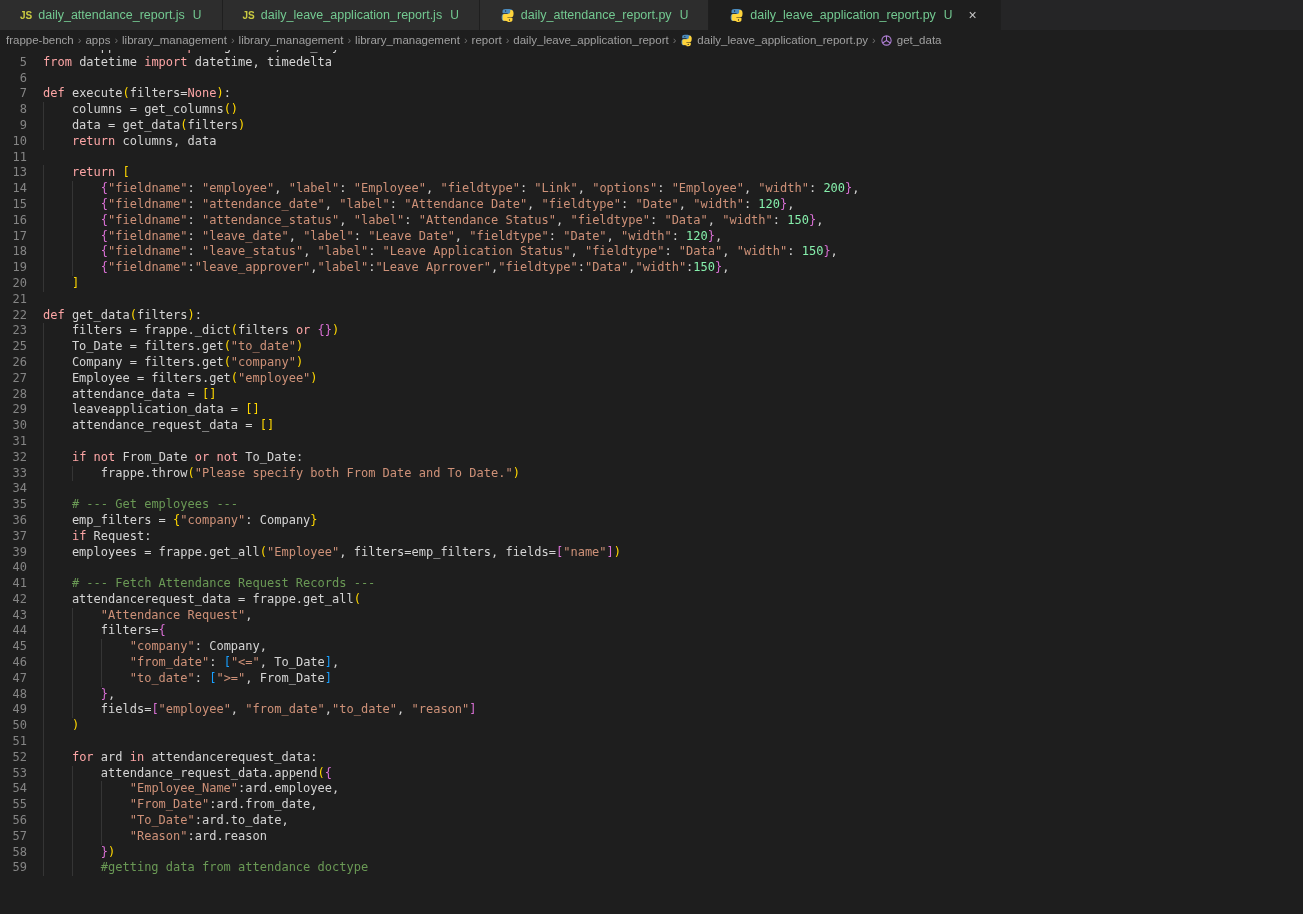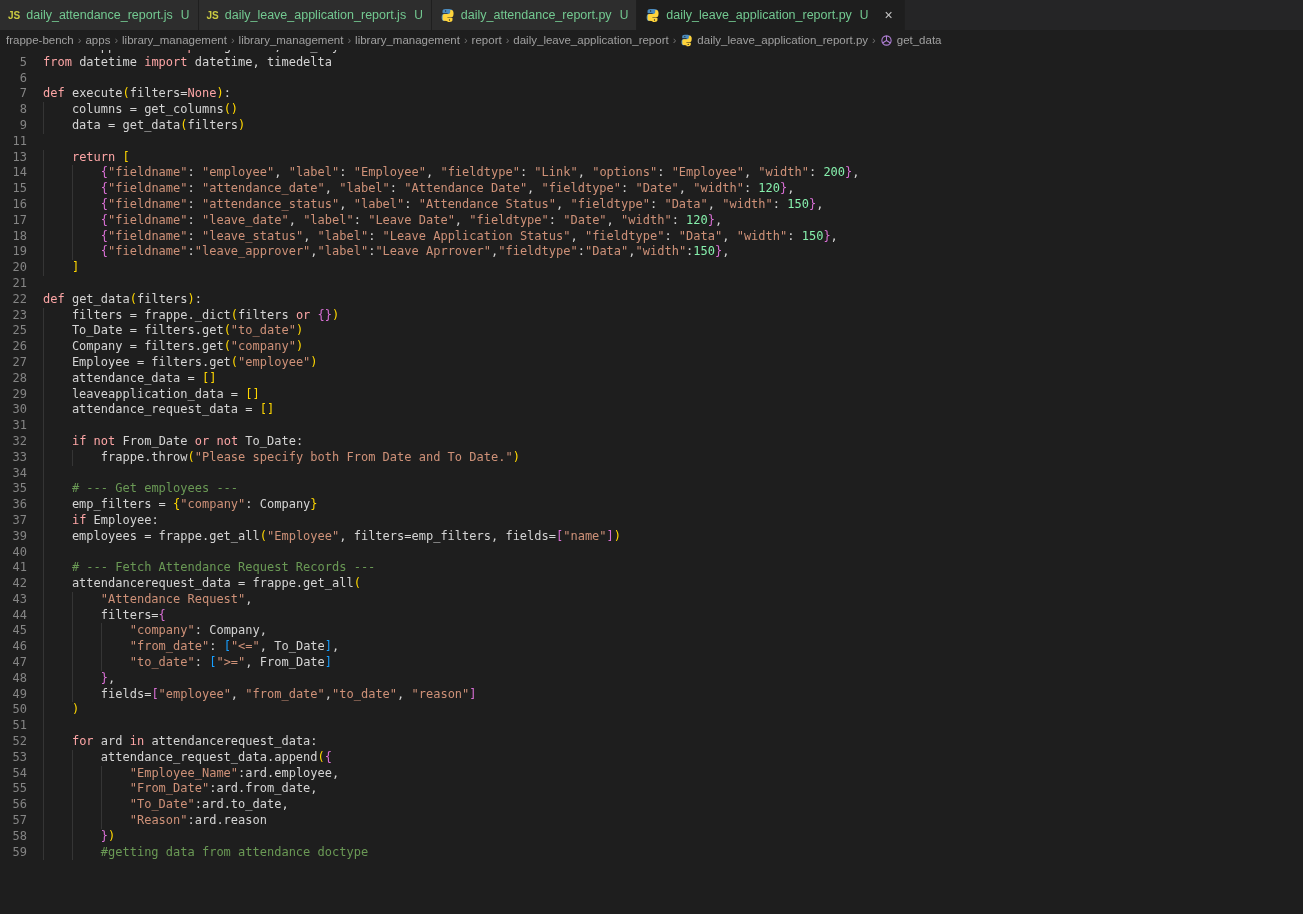--- a/index.html
+++ b/index.html
@@ -10,21 +10,21 @@
     font-family:"Liberation Sans", sans-serif;
   }
   
   .tabbar {
     height:30px; width:100%;
     background:#252526;
     display:flex; align-items:stretch;
   }
   .tab {
     display:flex; align-items:center; gap:6px;
-    padding:0 8px;
+    padding:0 20px;
     background:#2d2d2d;
     border-right:1px solid #1f1f1f;
     font-size:12.5px;
     color:#73C991;
     cursor:pointer;
     white-space:nowrap;
   }
   .tab.active { background:#1e1e1e; }
   .js-icon {
     color:#cbcb41; font-weight:bold; font-size:10px;
@@ -185,20 +185,24 @@
     </div>
     <div class="line">
       <span class="ln">8</span>
       <span class="code"><i class="guide" style="left: 0ch;"></i><span class="tk-d">    columns = get_columns</span><span class="tk-g">()</span></span>
     </div>
     <div class="line">
       <span class="ln">9</span>
       <span class="code"><i class="guide" style="left: 0ch;"></i><span class="tk-d">    data = get_data</span><span class="tk-g">(</span><span class="tk-d">filters</span><span class="tk-g">)</span></span>
     </div>
     <div class="line">
+      <span class="ln">10</span>
+      <span class="code"><i class="guide" style="left: 0ch;"></i><span class="tk-d">    </span><span class="tk-k">return</span><span class="tk-d"> columns, data</span></span>
+    </div>
+    <div class="line">
       <span class="ln">11</span>
       <span class="code"></span>
     </div>
     <div class="line">
       <span class="ln">13</span>
       <span class="code"><i class="guide" style="left: 0ch;"></i><span class="tk-d">    </span><span class="tk-k">return</span><span class="tk-d"> </span><span class="tk-g">[</span></span>
     </div>
     <div class="line">
       <span class="ln">14</span>
       <span class="code"><i class="guide" style="left: 0ch;"></i><i class="guide" style="left: 4ch;"></i><span class="tk-d">        </span><span class="tk-m">{</span><span class="tk-s">"fieldname"</span><span class="tk-d">: </span><span class="tk-s">"employee"</span><span class="tk-d">, </span><span class="tk-s">"label"</span><span class="tk-d">: </span><span class="tk-s">"Employee"</span><span class="tk-d">, </span><span class="tk-s">"fieldtype"</span><span class="tk-d">: </span><span class="tk-s">"Link"</span><span class="tk-d">, </span><span class="tk-s">"options"</span><span class="tk-d">: </span><span class="tk-s">"Employee"</span><span class="tk-d">, </span><span class="tk-s">"width"</span><span class="tk-d">: </span><span class="tk-n">200</span><span class="tk-m">}</span><span class="tk-d">,</span></span>
@@ -282,21 +286,21 @@
     <div class="line">
       <span class="ln">35</span>
       <span class="code"><i class="guide" style="left: 0ch;"></i><span class="tk-d">    </span><span class="tk-c"># --- Get employees ---</span></span>
     </div>
     <div class="line">
       <span class="ln">36</span>
       <span class="code"><i class="guide" style="left: 0ch;"></i><span class="tk-d">    emp_filters = </span><span class="tk-g">{</span><span class="tk-s">"company"</span><span class="tk-d">: Company</span><span class="tk-g">}</span></span>
     </div>
     <div class="line">
       <span class="ln">37</span>
-      <span class="code"><i class="guide" style="left: 0ch;"></i><span class="tk-d">    </span><span class="tk-k">if</span><span class="tk-d"> Employee:</span></span>
+      <span class="code"><i class="guide" style="left: 0ch;"></i><span class="tk-d">    </span><span class="tk-k">if</span><span class="tk-d"> Request:</span></span>
     </div>
     <div class="line">
       <span class="ln">39</span>
       <span class="code"><i class="guide" style="left: 0ch;"></i><span class="tk-d">    employees = frappe.get_all</span><span class="tk-g">(</span><span class="tk-s">"Employee"</span><span class="tk-d">, filters=emp_filters, fields=</span><span class="tk-m">[</span><span class="tk-s">"name"</span><span class="tk-m">]</span><span class="tk-g">)</span></span>
     </div>
     <div class="line">
       <span class="ln">40</span>
       <span class="code"><i class="guide" style="left: 0ch;"></i></span>
     </div>
     <div class="line">

